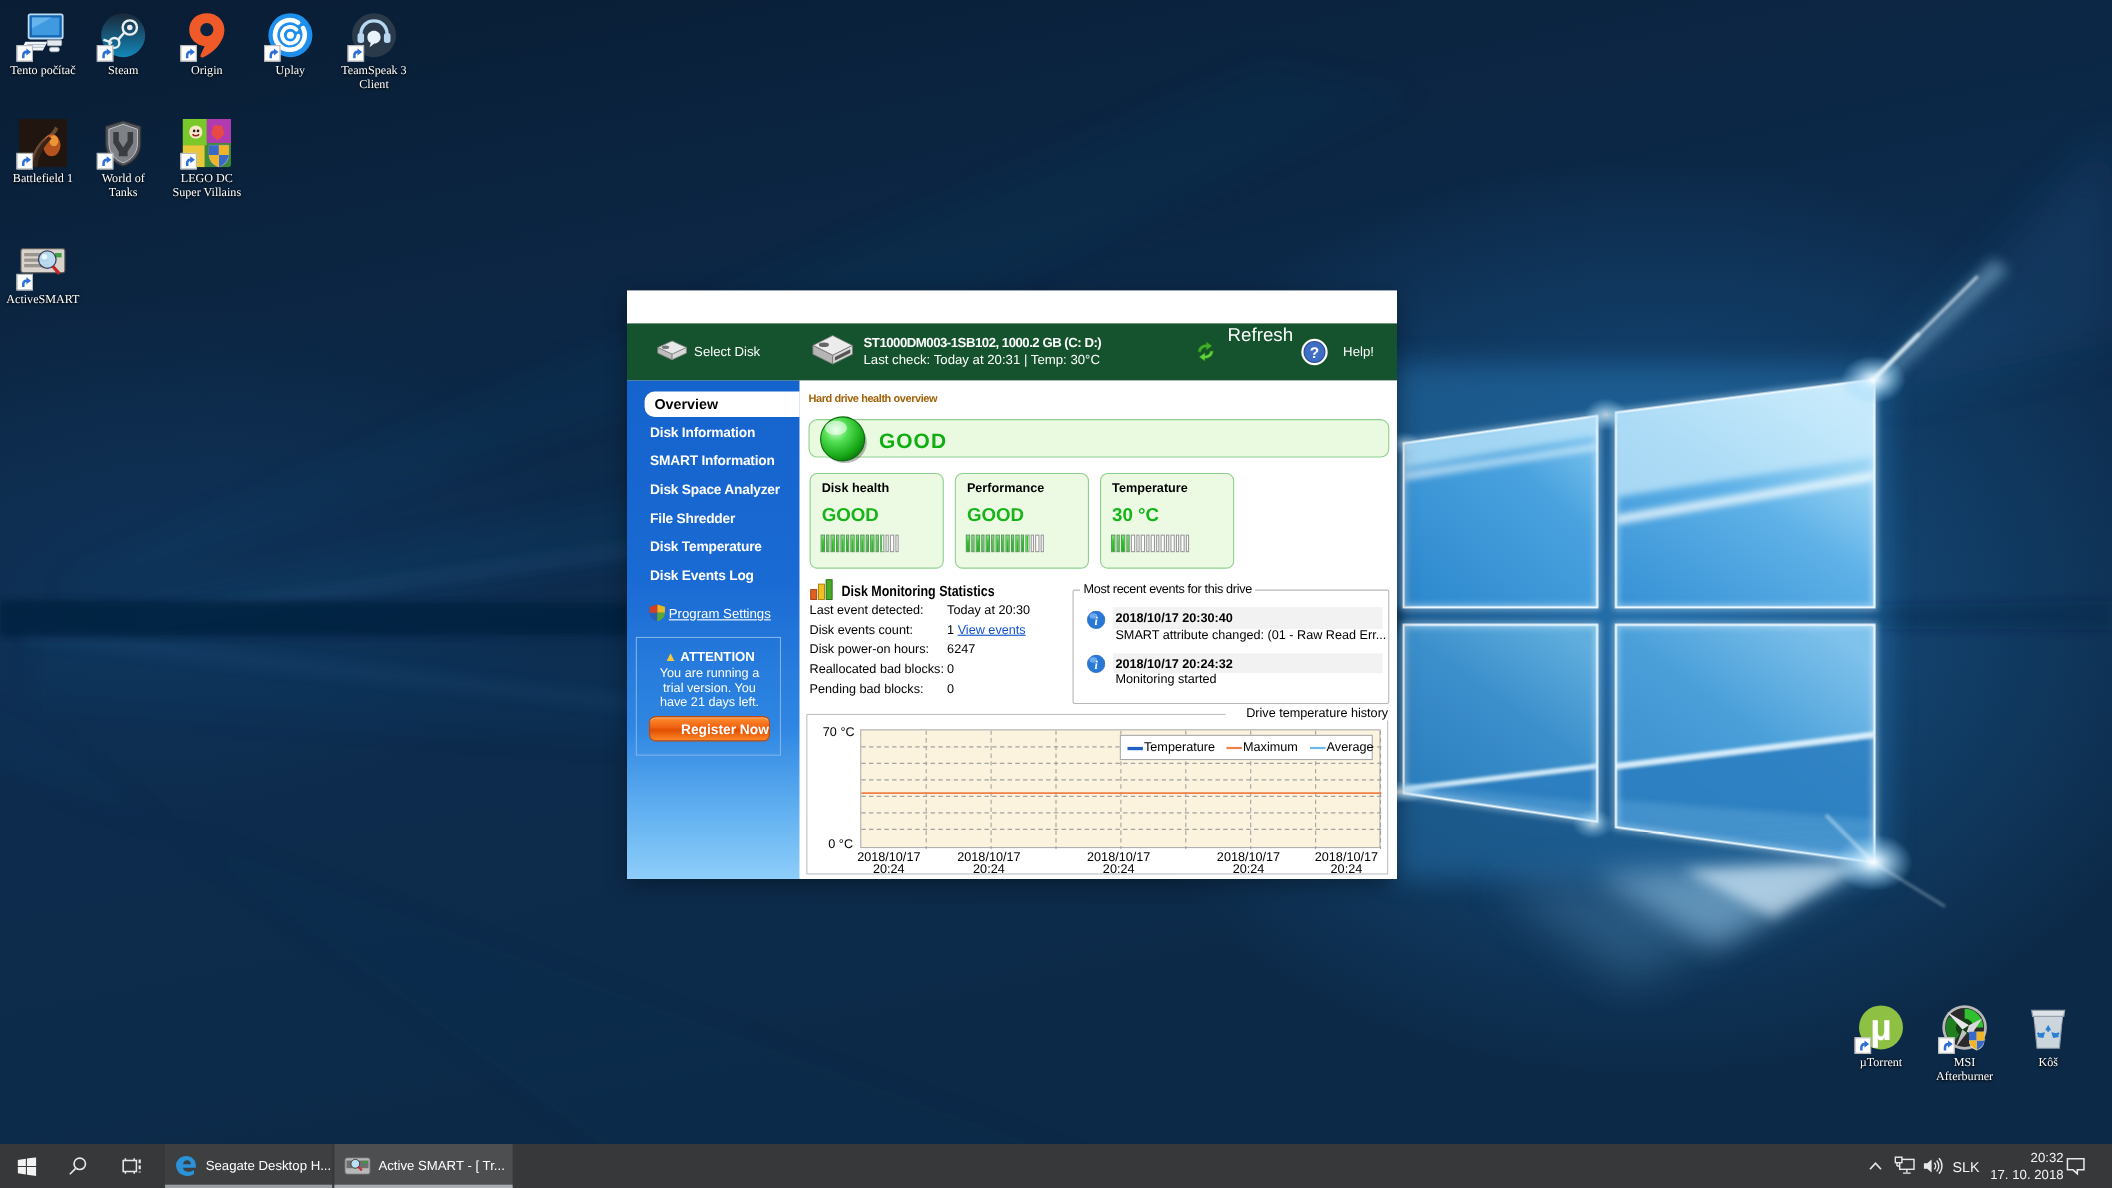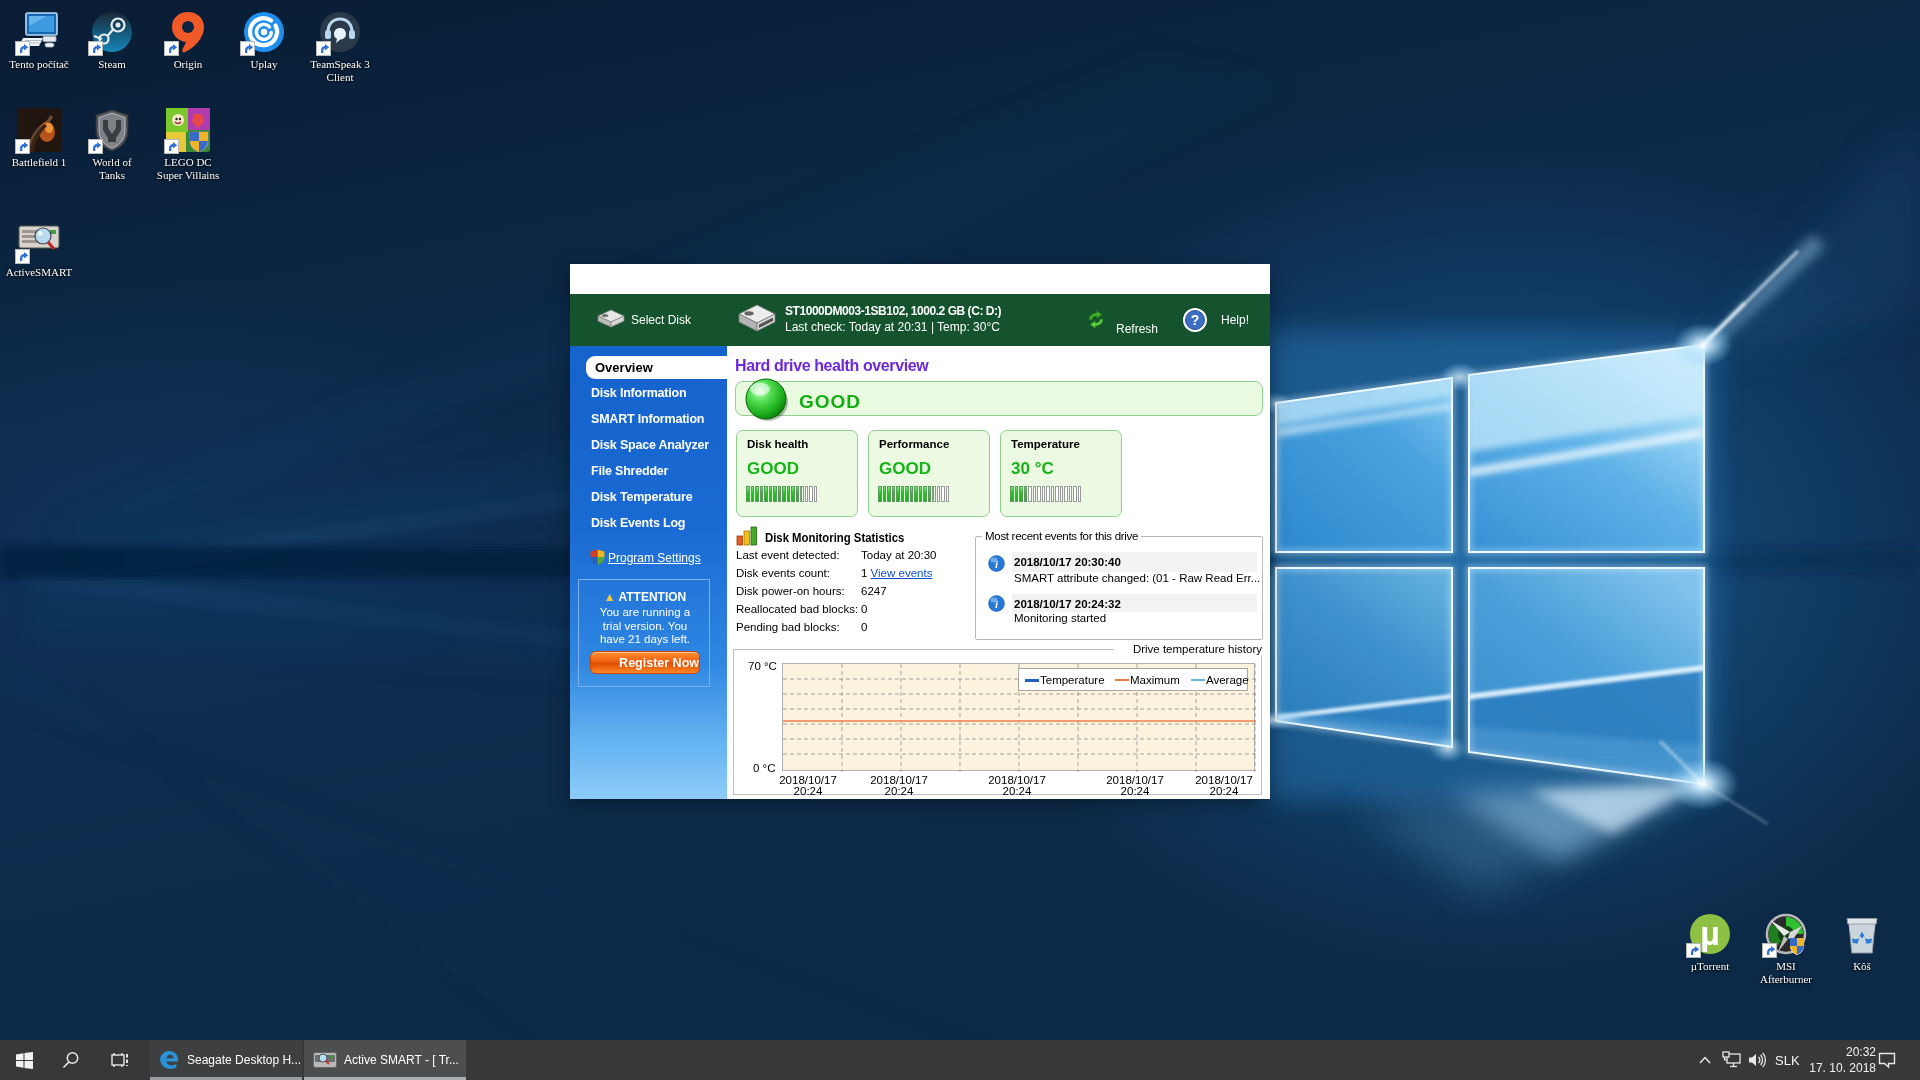--- a/index.html
+++ b/index.html
@@ -456,21 +456,21 @@
         <polygon points="40,16 22,25 22,33 40,24" fill="#dcdcdc" stroke="#777" stroke-width="0.8"></polygon>
         <ellipse cx="14" cy="15.4" rx="4.6" ry="2.1" fill="#666"></ellipse>
         <polygon points="24,26.5 38,19.5 38,23 24,30" fill="#555"></polygon>
       </svg>
       <div style="position:absolute;left:215px;top:10px;font-size:12px;font-weight:bold;letter-spacing:-0.45px">ST1000DM003-1SB102, 1000.2 GB (C: D:)</div>
       <div style="position:absolute;left:215px;top:26px;font-size:12px">Last check: Today at 20:31 | Temp: 30°C</div>
       <svg style="position:absolute;left:515px;top:16px" width="22" height="20" viewBox="0 0 22 20">
         <path d="M4 10 C4 5.5 8 3 11.5 3 L11.5 0.5 L17 4.5 L11.5 8.5 L11.5 6 C9 6 7 7.5 7 10 Z" fill="#3fae2a" stroke="#1e7014" stroke-width="0.7"></path>
         <path d="M18 9 C18 13.5 14 16 10.5 16 L10.5 18.5 L5 14.5 L10.5 10.5 L10.5 13 C13 13 15 11.5 15 9 Z" fill="#5fd13f" stroke="#1e7014" stroke-width="0.7"></path>
       </svg>
-      <span style="position:absolute;left:546px;top:28px;font-size:12px">Refresh</span>
+      <span style="position:absolute;left:546px;top:1px;font-size:17px">Refresh</span>
       <svg style="position:absolute;left:612px;top:13px" width="26" height="26" viewBox="0 0 26 26">
         <circle cx="13" cy="13" r="12" fill="#fff"></circle>
         <circle cx="13" cy="13" r="9.5" fill="#3f6fc4" stroke="#2a4f96" stroke-width="1"></circle>
         <text x="13" y="18" text-anchor="middle" font-size="14" font-weight="bold" fill="#fff" font-family="Liberation Sans">?</text>
       </svg>
       <span style="position:absolute;left:651px;top:19px;font-size:12px">Help!</span>
     </div>
     <div id="sidebar">
       <div style="position:absolute;left:16px;top:10px;width:141px;height:23px;background:#fff;border-radius:9px 0 0 9px;color:#000;font-weight:bold;font-size:13px;line-height:23px;padding-left:9px">Overview</div>
       <div class="nav" style="top:40px">Disk Information</div>
@@ -486,21 +486,21 @@
         <path d="M7.5 8 L14.5 8 C14.5 12.5 11 15 7.5 15.8 Z" fill="#58a838"></path>
       </svg>
       <div style="position:absolute;left:38px;top:205px;font-size:12px;text-decoration:underline;color:#fff">Program Settings</div>
       <div style="position:absolute;left:8px;top:233px;width:132px;height:108px;border:1px solid #7fb2ea">
         <div style="position:absolute;left:0;top:10px;width:132px;text-align:center;font-weight:bold;font-size:12px;color:#fff"><span style="color:#f8c838">▲</span> ATTENTION</div>
         <div style="position:absolute;left:0;top:26px;width:132px;text-align:center;font-size:11.5px;color:#fff;line-height:13.5px">You are running a<br>trial version. You<br>have 21 days left.</div>
         <div style="position:absolute;left:11px;top:71px;width:110px;height:23px;background:linear-gradient(180deg,#ff9030,#f06010 45%,#e04e00 55%,#ff8828);border:1px solid #c84800;border-radius:6px;text-align:right;color:#fff;font-weight:bold;font-size:12.5px;line-height:22px;box-shadow:inset 0 1px 0 rgba(255,255,255,.5)">Register Now</div>
       </div>
     </div>
     <div id="main">
-      <div style="position:absolute;left:8px;top:11px;font-size:16px;font-weight:bold;color:#6d28d9;letter-spacing:-0.4px">Hard drive health overview</div>
+      <div style="position:absolute;left:8px;top:11px;font-size:10px;font-weight:bold;color:#a16207;letter-spacing:-0.4px">Hard drive health overview</div>
       <div style="position:absolute;left:8px;top:35px;width:528px;height:35px;background:#eafae0;border:1px solid #8fd08f;border-radius:8px"></div>
       <svg style="position:absolute;left:16px;top:30px" width="47" height="47" viewBox="0 0 47 47">
         <defs>
           <radialGradient id="ball" cx="0.35" cy="0.3" r="0.75">
             <stop offset="0" stop-color="#d8ffd8"></stop>
             <stop offset="0.35" stop-color="#55e055"></stop>
             <stop offset="0.8" stop-color="#17a817"></stop>
             <stop offset="1" stop-color="#0e7a0e"></stop>
           </radialGradient>
         </defs>

